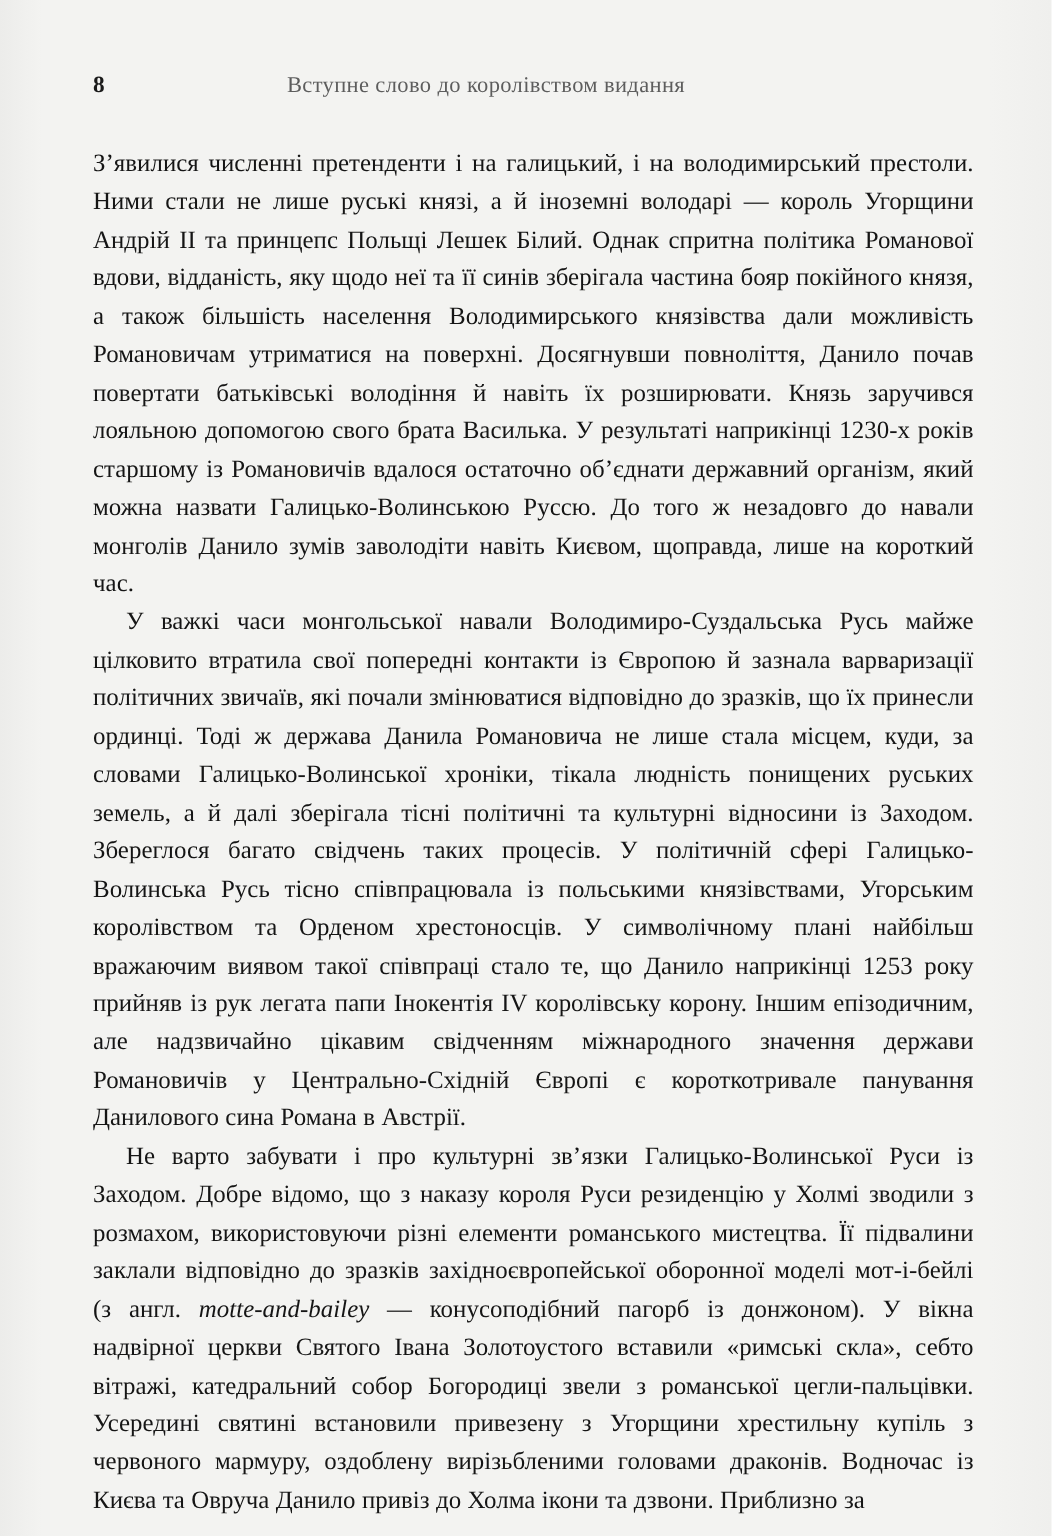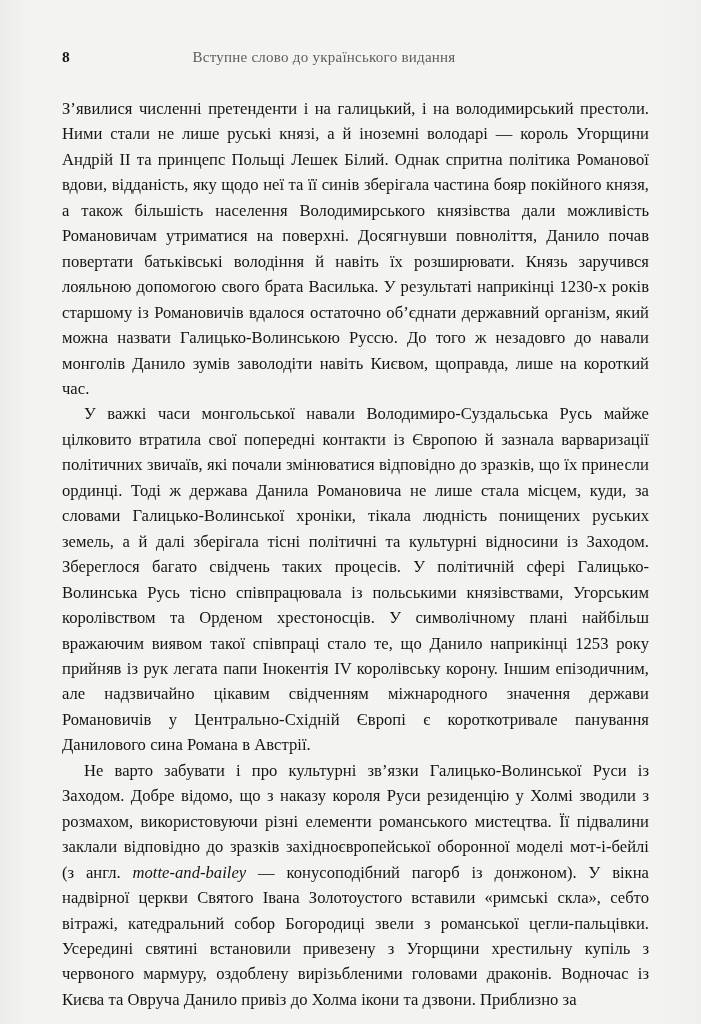--- a/index.html
+++ b/index.html
@@ -75,21 +75,21 @@
   }
   
 </style>
 </head>
 <body>
 
 <div class="page" style="color: rgb(21, 21, 21);">
 
   <div class="running-head">
     <span class="folio">8</span>
-    <span class="head-title">Вступне слово до українського видання</span>
+    <span class="head-title">Вступне слово до королівством видання</span>
   </div>
 
   <div class="textblock">
 
     <p class="para">З’явилися численні претенденти і на галицький, і на володимирський престоли. Ними стали не лише руські князі, а й іноземні володарі — король Угорщини Андрій II та принцепс Польщі Лешек Білий. Однак спритна політика Романової вдови, відданість, яку щодо неї та її синів зберігала частина бояр покійного князя, а також більшість населення Володимирського князівства дали можливість Романовичам утриматися на поверхні. Досягнувши повноліття, Данило почав повертати батьківські володіння й навіть їх розширювати. Князь заручився лояльною допомогою свого брата Василька. У результаті наприкінці 1230-х років старшому із Романовичів вдалося остаточно об’єднати державний організм, який можна назвати Галицько-Волинською Руссю. До того ж незадовго до навали монголів Данило зумів заволодіти навіть Києвом, щоправда, лише на короткий час.</p>
 
     <p class="para indent">У важкі часи монгольської навали Володимиро-Суздальська Русь майже цілковито втратила свої попередні контакти із Європою й зазнала варваризації політичних звичаїв, які почали змінюватися відповідно до зразків, що їх принесли ординці. Тоді ж держава Данила Романовича не лише стала місцем, куди, за словами Галицько-Волинської хроніки, тікала людність понищених руських земель, а й далі зберігала тісні політичні та культурні відносини із Заходом. Збереглося багато свідчень таких процесів. У політичній сфері Галицько-Волинська Русь тісно співпрацювала із польськими князівствами, Угорським королівством та Орденом хрестоносців. У символічному плані найбільш вражаючим виявом такої співпраці стало те, що Данило наприкінці 1253 року прийняв із рук легата папи Інокентія IV королівську корону. Іншим епізодичним, але надзвичайно цікавим свідченням міжнародного значення держави Романовичів у Центрально-Східній Європі є короткотривале панування Данилового сина Романа в Австрії.</p>
 
     <p class="para indent">
       <span>Не варто забувати і про культурні зв’язки Галицько-Волинської Руси із Заходом. Добре відомо, що з наказу короля Руси резиденцію у Холмі зводили з розмахом, використовуючи різні елементи романського мистецтва. Її підвалини заклали відповідно до зразків західноєвропейської оборонної моделі мот-і-бейлі (з англ. </span><em>motte-and-bailey</em><span> — конусоподібний пагорб із донжоном). У вікна надвірної церкви Святого Івана Золотоустого вставили «римські скла», себто вітражі, катедральний собор Богородиці звели з романської цегли-пальцівки. Усередині святині встановили привезену з Угорщини хрестильну купіль з червоного мармуру, оздоблену вирізьбленими головами драконів. Водночас із Києва та Овруча Данило привіз до Холма ікони та дзвони. Приблизно за</span>

